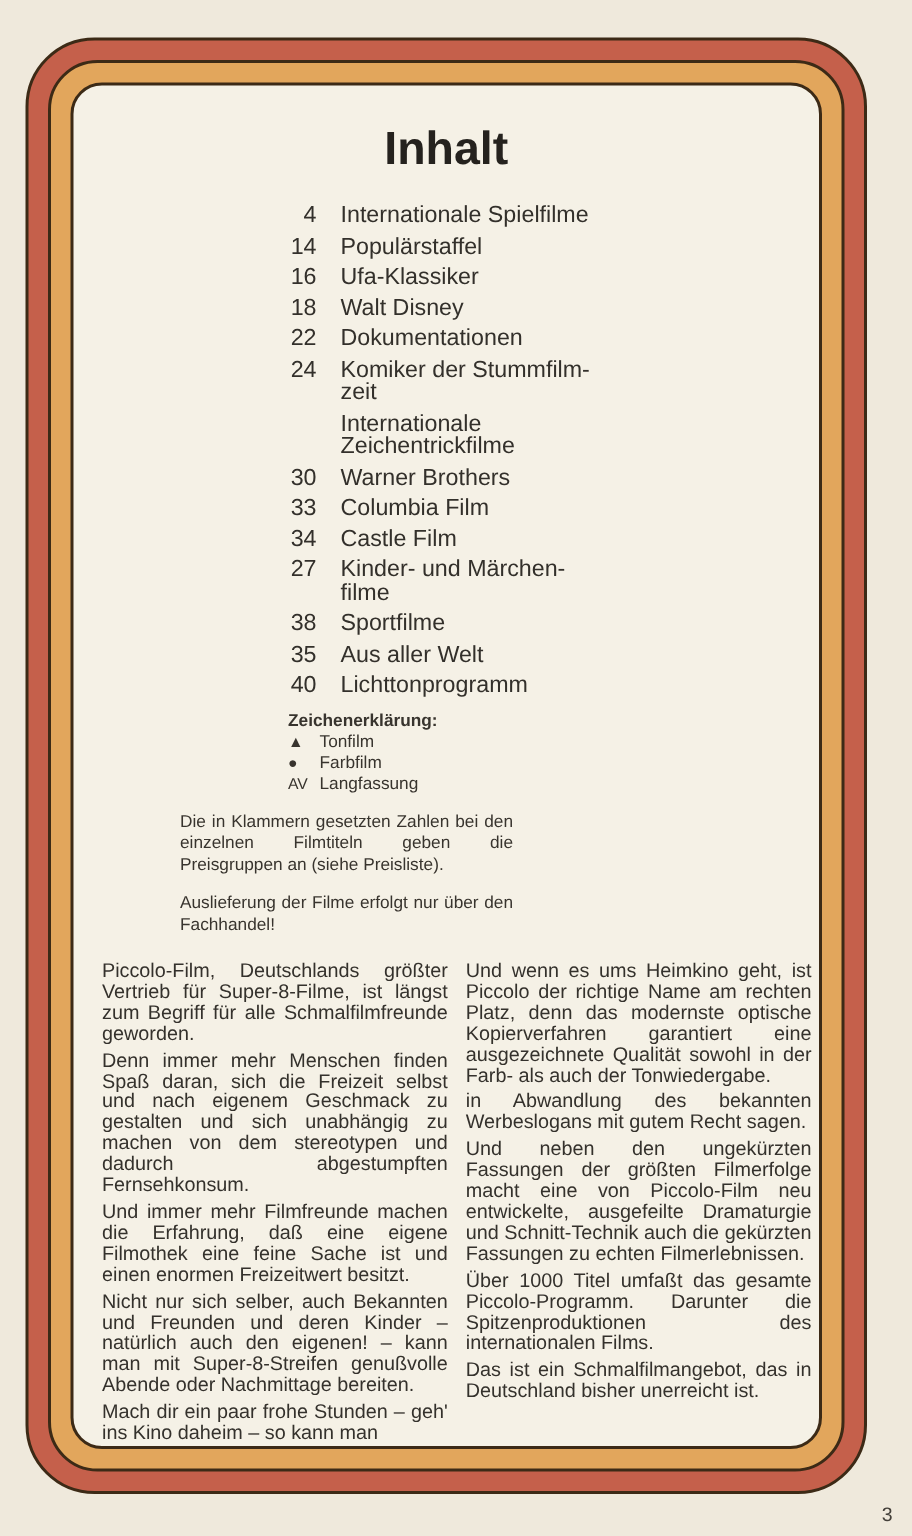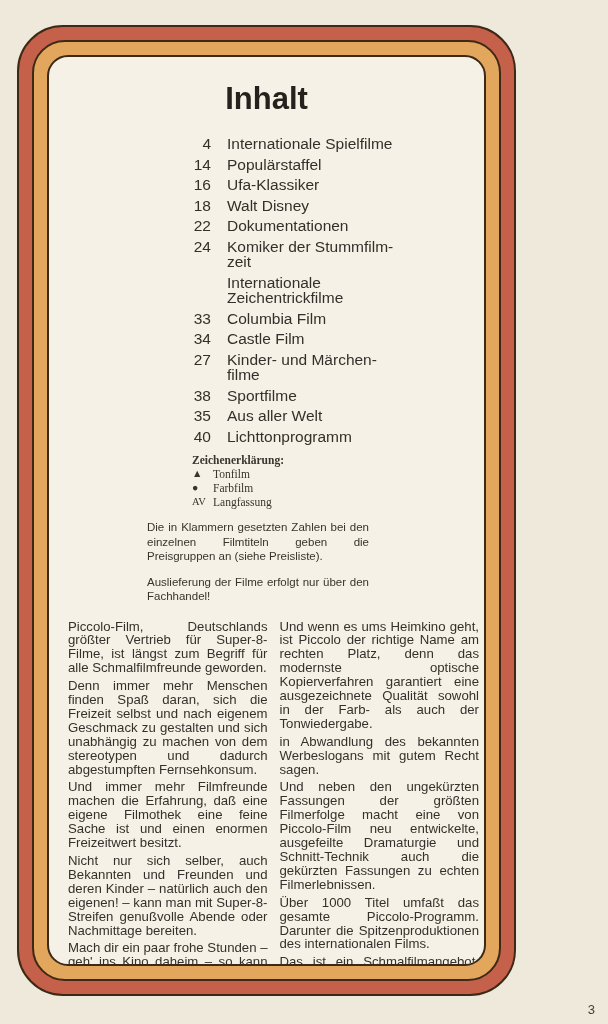--- a/index.html
+++ b/index.html
@@ -6,21 +6,21 @@
   body {
     width: 608px; height: 1024px;
     position: relative;
     background: #efe9dc;
     color: #2e2b27;
     font-family: "Liberation Sans", sans-serif;
     overflow: hidden;
   }
   
   .band-red {
-    position: absolute; left: 17px; top: 25px; width: 499px; height: 971px;
+    position: absolute; left: 17px; top: 25px; width: 561px; height: 971px;
     box-sizing: border-box;
     background: #c5604b;
     border: 2px solid #3c2a16;
     border-radius: 46px;
   }
   .band-orange {
     position: absolute; inset: 13px;
     box-sizing: border-box;
     background: #e2a65c;
     border: 2px solid #3c2a16;
@@ -39,26 +39,26 @@
     font-size: 31px;
     line-height: 34px;
     font-weight: bold;
     text-align: center;
     color: #25221e;
   }
   .toc { margin-left: 138px; font-size: 15.5px; line-height: 15.5px; color: #33302b; }
   .toc-row { display: flex; margin-bottom: 5px; }
   .toc-num { width: 24px; text-align: right; flex: none; }
   .toc-label { margin-left: 16px; white-space: pre-line; }
-  .legend { margin: 9px 0 0 143px; font-size: 11.5px; line-height: 14px; color: #38342e; font-family: Liberation Serif, serif; }
+  .legend { margin: 9px 0 0 143px; font-size: 11.5px; line-height: 14px; color: #38342e; }
   .legend-heading { font-weight: bold; }
   .legend-item { display: flex; }
   .legend-symbol { width: 21px; flex: none; font-size: 10.5px; }
   .note {
-    margin: 11px 0 0 98px; width: 222px;
+    margin: 11px 0 0 71px; width: 222px;
     font-size: 11.5px; line-height: 14.5px;
     text-align: justify; color: #38342e;
   }
   .columns {
     display: flex; gap: 12px;
     padding: 0 5px 0 19px;
     margin-top: 16px;
     font-size: 13.2px; line-height: 13.9px;
     text-align: justify; color: #34312c; justify-content: center;
   }
@@ -110,20 +110,24 @@
             <span class="toc-label">Komiker der Stummfilm-
 zeit</span>
           </div>
 
           <div class="toc-row">
             <span class="toc-num"></span>
             <span class="toc-label">Internationale
 Zeichentrickfilme</span>
           </div>
 
+          <div class="toc-row">
+            <span class="toc-num">30</span>
+            <span class="toc-label">Warner Brothers</span>
+          </div>
 
           <div class="toc-row">
             <span class="toc-num">33</span>
             <span class="toc-label">Columbia Film</span>
           </div>
 
           <div class="toc-row">
             <span class="toc-num">34</span>
             <span class="toc-label">Castle Film</span>
           </div>

